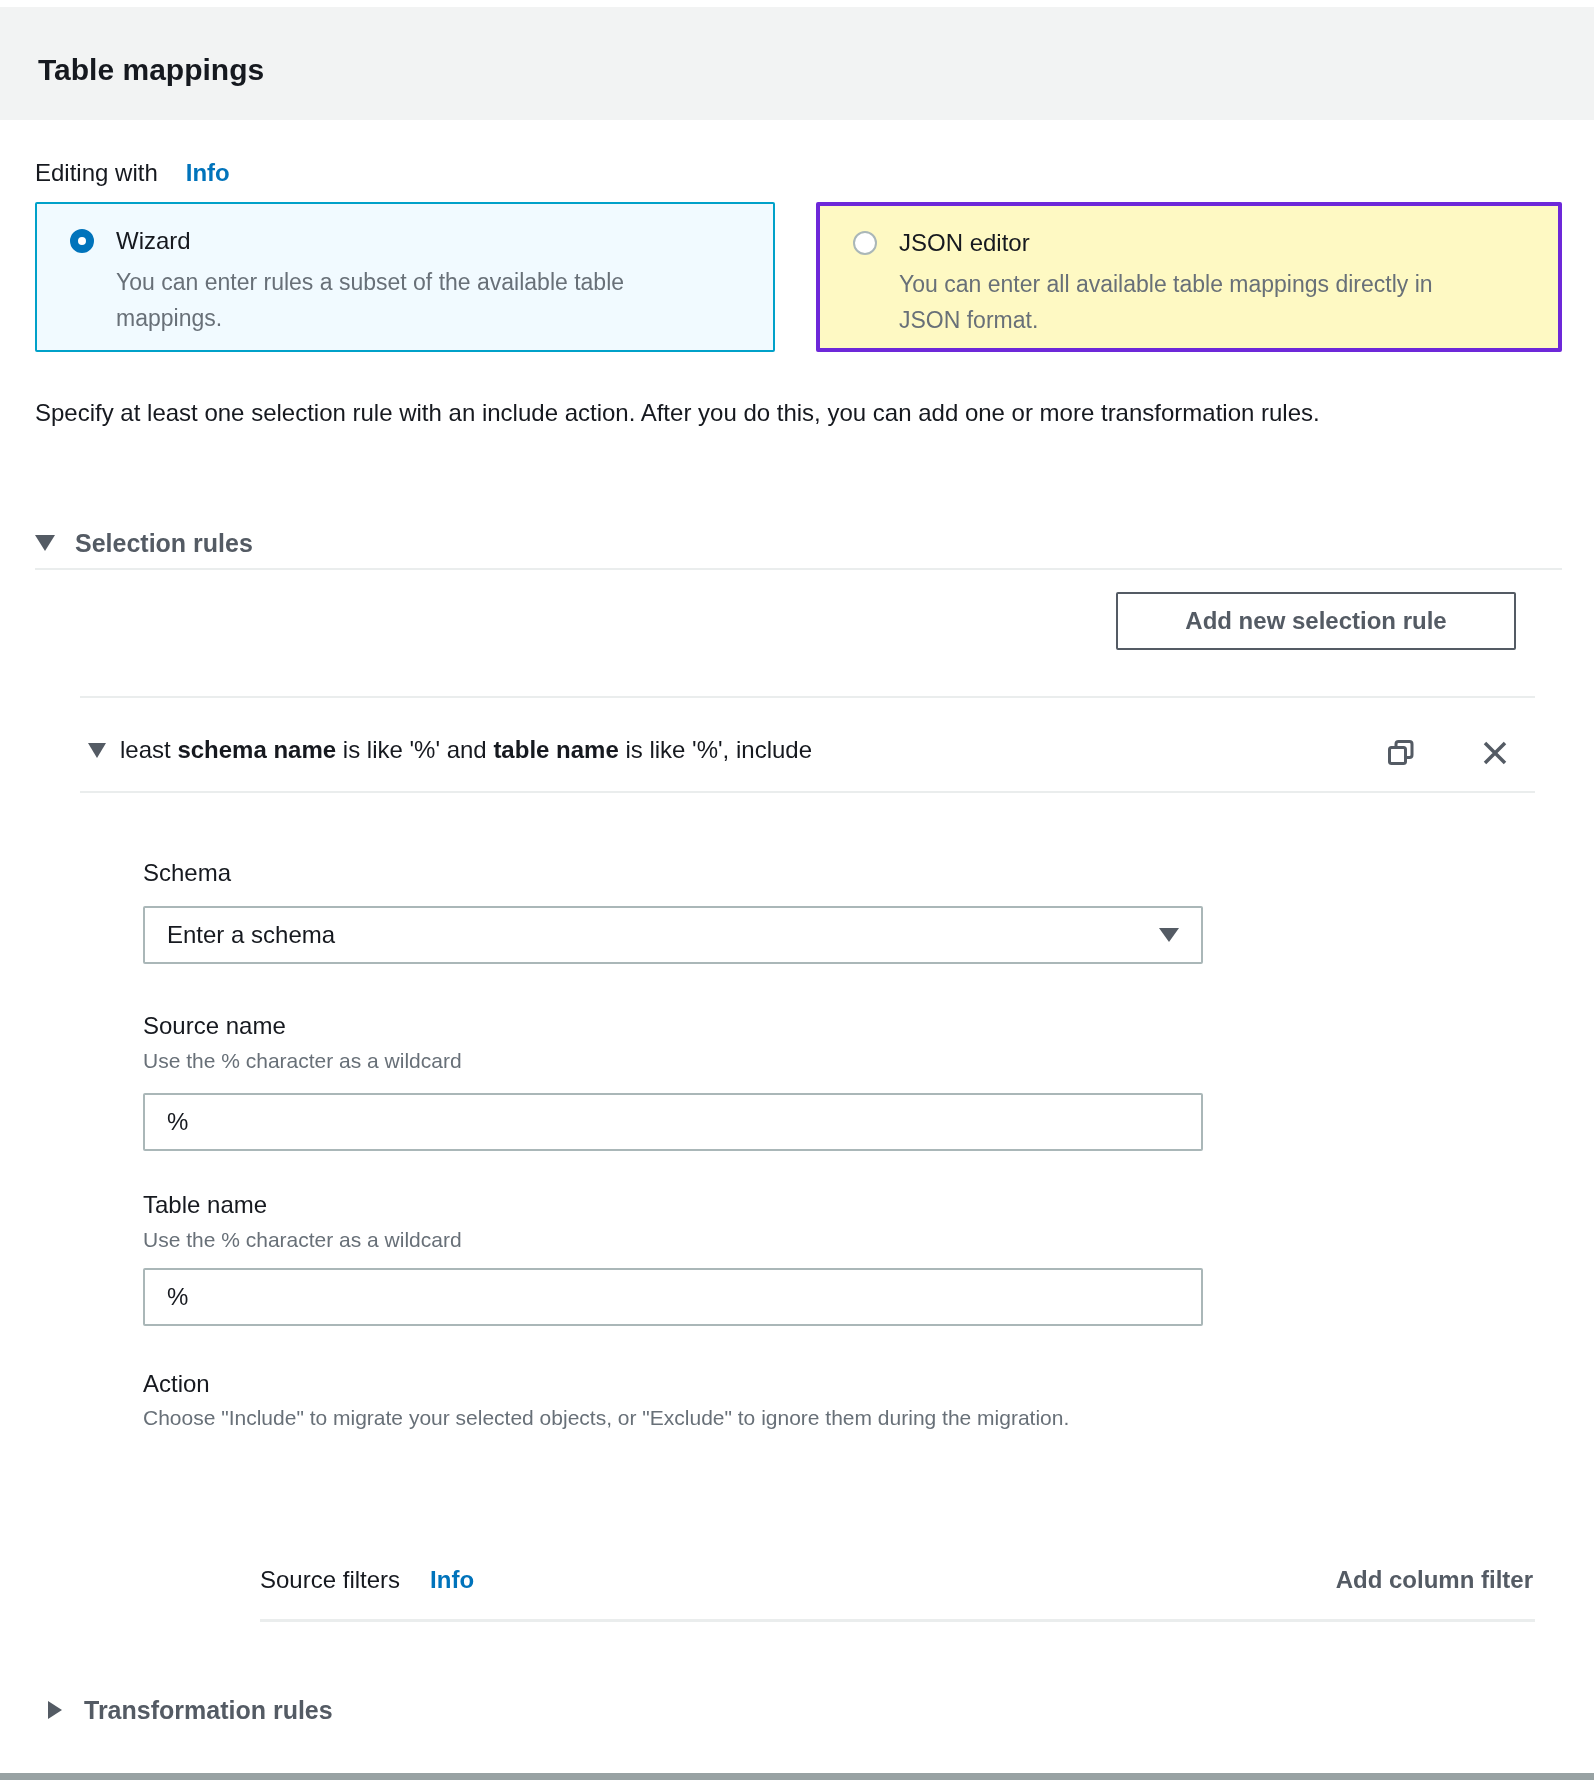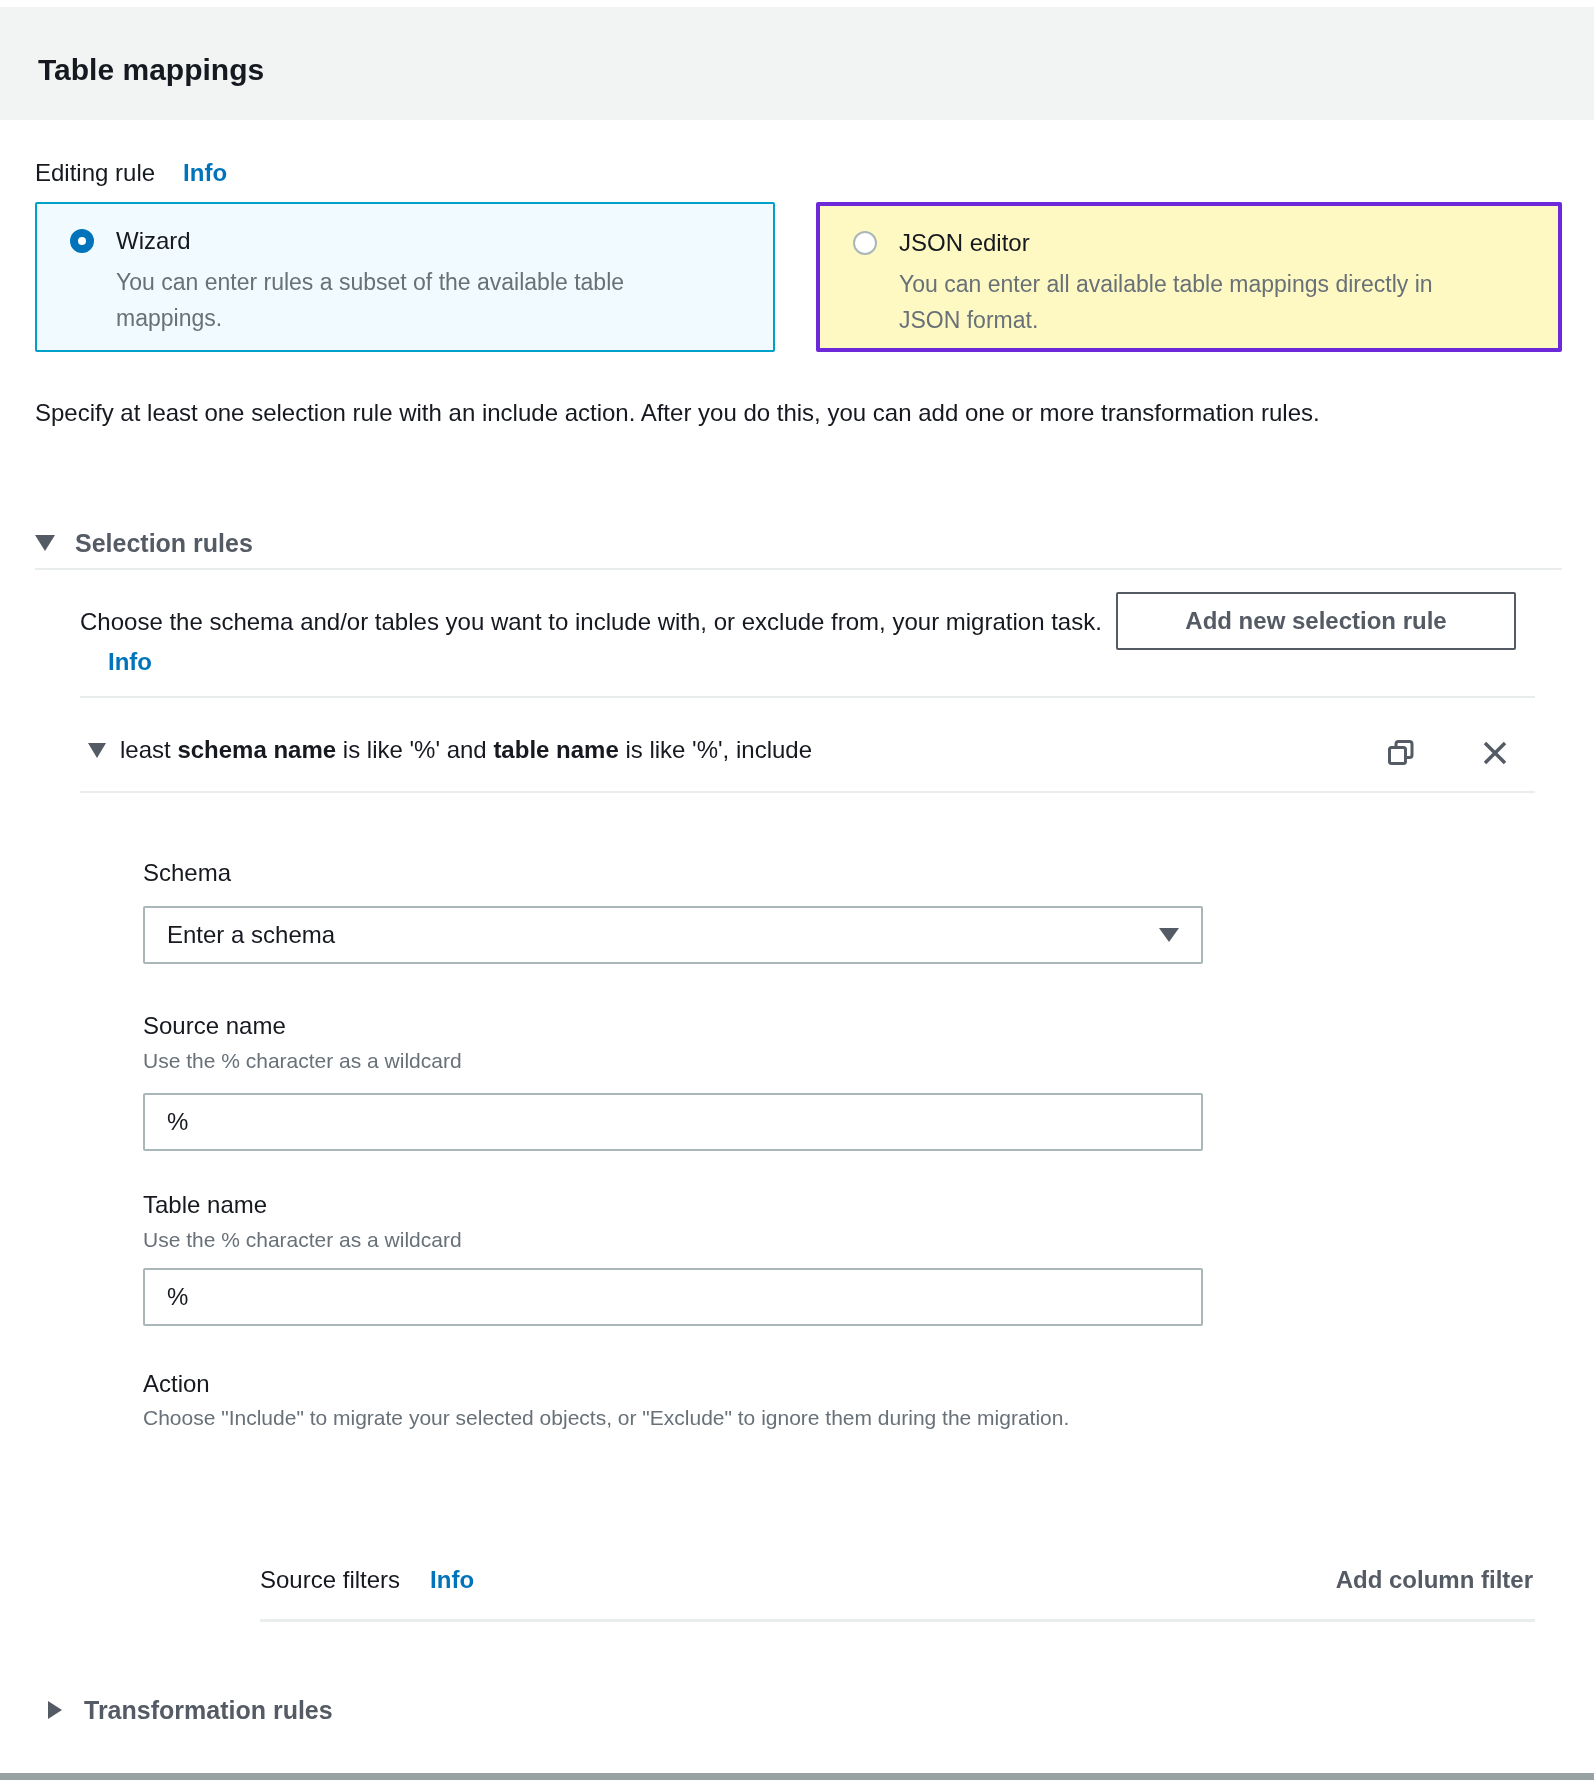--- a/index.html
+++ b/index.html
@@ -80,21 +80,21 @@
 </head>
 <body>
 
 <div class="canvas">
 
   <div class="abs hdr">
     <div class="abs hdr-title">Table mappings</div>
   </div>
 
   <div class="abs em-row">
-    <span>Editing rule</span>
+    <span>Editing with</span>
     <a class="info-link">Info</a>
   </div>
 
   <div class="abs mode-card card-wizard selected">
     <span class="radio on"></span>
     <div class="mode-label">Wizard</div>
     <div class="mode-desc">You can enter rules a subset of the available table mappings.</div>
   </div>
 
   <div class="abs mode-card card-json">
@@ -104,24 +104,20 @@
   </div>
 
   <div class="abs intro">Specify at least one selection rule with an include action. After you do this, you can add one or more transformation rules.</div>
 
   <div class="abs sec-hdr">
     <span class="tri-down"></span>
     <span class="sec-title">Selection rules</span>
   </div>
   <div class="abs divider div1"></div>
 
-  <div class="abs sel-desc">
-    <span>Choose the schema and/or tables you want to include with, or exclude from, your migration task.</span>
-    <a class="info-link">Info</a>
-  </div>
   <div class="abs btn-add">
     <span>Add new selection rule</span>
   </div>
   <div class="abs divider div2"></div>
 
   <div class="abs rule-row">
     <span class="rule-tri"></span>
     <span class="rule-text"><span>least </span><b>schema name</b><span> is like '%' and </span><b>table name</b><span> is like '%', include</span></span>
   </div>
   <div class="abs icon-btn icon-copy">

